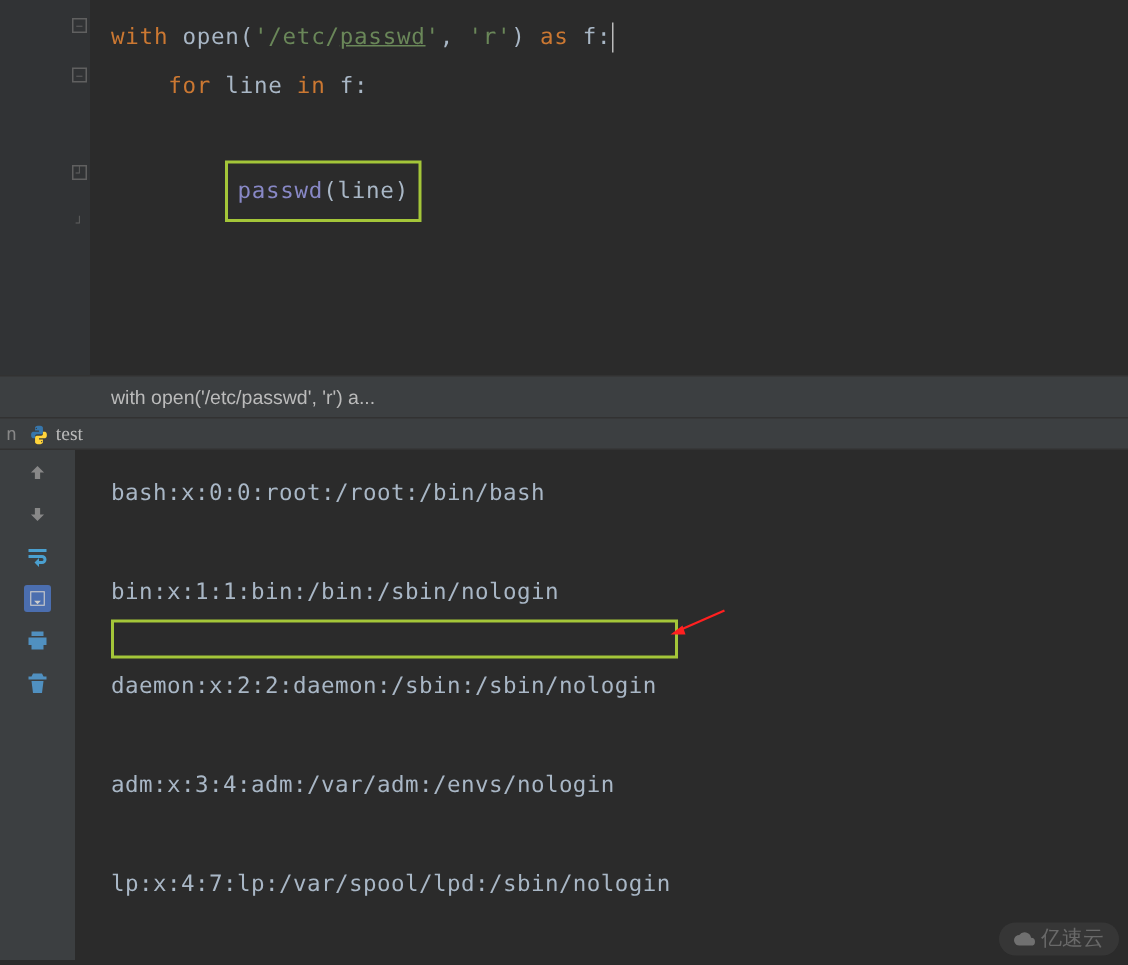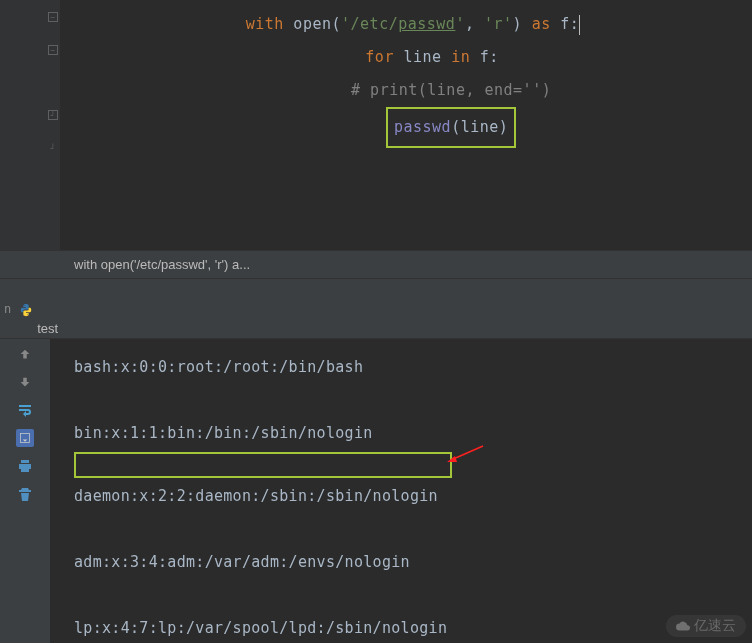--- a/index.html
+++ b/index.html
@@ -35,21 +35,21 @@
       color: #606060;
       cursor: pointer;
     }
     .code-content {
       flex: 1;
       padding: 8px 0 0 14px;
       font-size: 15px;
       line-height: 33px;
       letter-spacing: 0.5px;
     }
-    .code-line { white-space: pre; height: 33px; text-align: center; }
+    .code-line { white-space: pre; height: 33px; }
     .kw { color: #cc7832; }
     .str { color: #6a8759; }
     .str-u { color: #6a8759; text-decoration: underline; }
     .comment { color: #808080; }
     .builtin { color: #8888c6; }
     .ident { color: #a9b7c6; }
     .cursor {
       display: inline-block;
       width: 1px;
       height: 20px;
@@ -77,21 +77,21 @@
       padding: 2px 0;
       border-bottom: 1px solid #323232;
     }
     .tab-left { color: #888; font-size: 12px; padding: 0 4px; }
     .python-icon {
       width: 14px;
       height: 14px;
       display: inline-block;
       margin: 0 4px;
     }
-    .tab-label { color: #bbb; font-size: 13px; font-family: Liberation Sans, sans-serif; margin-top: 40px; }
+    .tab-label { color: #bbb; font-size: 13px; font-family: Liberation Serif, serif; }
     .console-area {
       display: flex;
       height: 340px;
       background: #2b2b2b;
     }
     .console-toolbar {
       width: 50px;
       background: #3c3f41;
       display: flex;
       flex-direction: column;
@@ -157,21 +157,21 @@
 <div class="editor-area">
   <div class="gutter">
     <div class="fold-marker" style="top:12px">−</div>
     <div class="fold-marker" style="top:45px">−</div>
     <div class="fold-marker" style="top:110px">┘</div>
     <div class="fold-marker" style="top:143px;border:none">┘</div>
   </div>
   <div class="code-content">
     <div class="code-line"><span class="kw">with</span><span class="ident"> </span><span class="ident">open</span><span class="ident">(</span><span class="str">'</span><span class="str">/etc/</span><span class="str-u">passwd</span><span class="str">'</span><span class="ident">, </span><span class="str">'r'</span><span class="ident">)</span><span class="kw"> as </span><span class="ident">f</span><span class="ident">:</span><span class="cursor"></span></div>
     <div class="code-line"><span>    </span><span class="kw">for</span><span class="ident"> line </span><span class="kw">in</span><span class="ident"> f</span><span class="ident">:</span></div>
-    <div class="code-line"><span>        </span><span class="comment"># print(line, end='')</span></div>
+    <div class="code-line"><span>        </span></div>
     <div class="code-line"><span>        </span><span class="highlight-box"><span class="builtin">passwd</span><span class="ident">(</span><span class="ident">line</span><span class="ident">)</span></span></div>
   </div>
 </div>
 
 <div class="breadcrumb">with open('/etc/passwd', 'r') a...</div>
 
 <div class="tab-bar">
   <span class="tab-left">n</span>
   <span class="python-icon">
     <svg viewBox="0 0 16 16">

